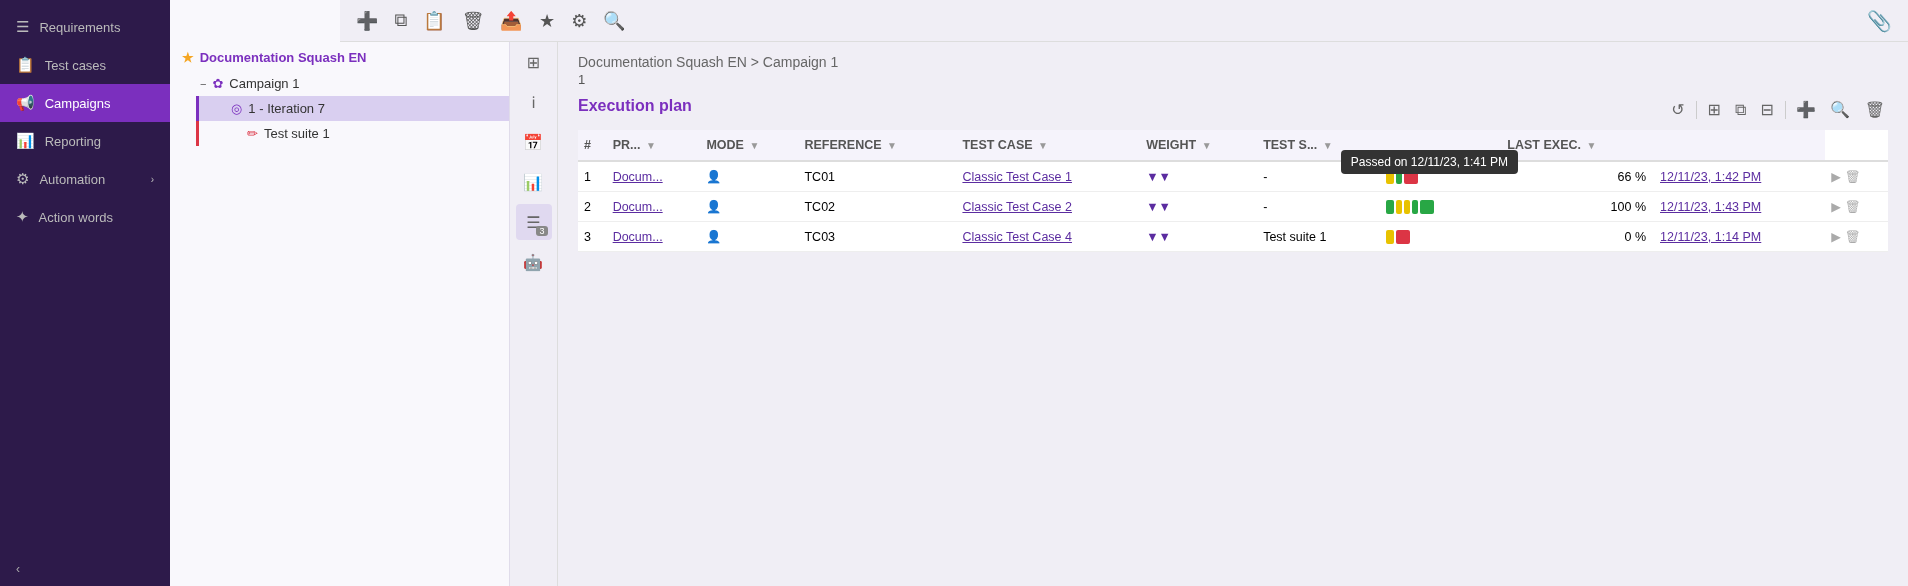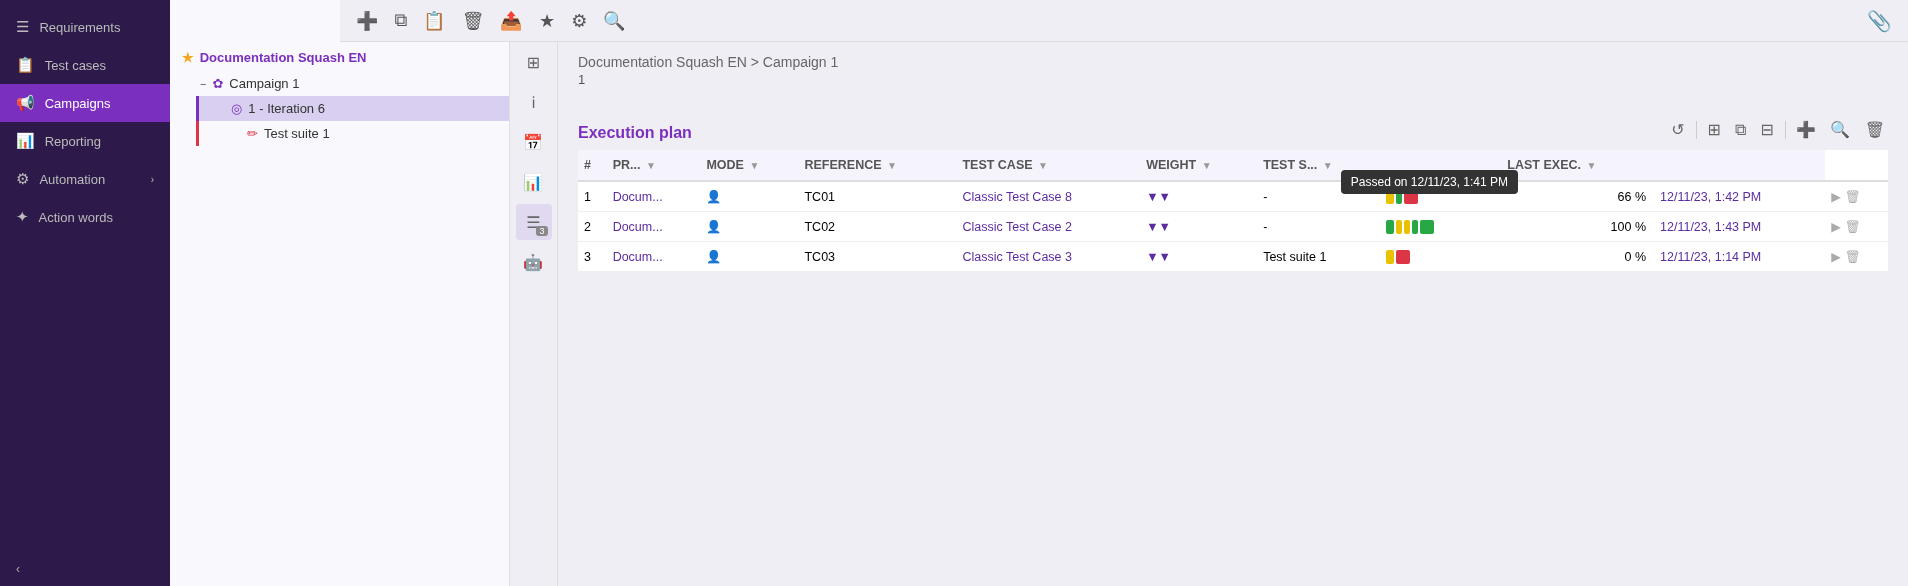--- a/index.html
+++ b/index.html
@@ -35,34 +35,34 @@
     .main-content { flex: 1; display: flex; flex-direction: column; padding-top: 44px; overflow: hidden; }
     .breadcrumb { font-size: 14px; color: #666; padding: 10px 20px 2px; }
     .page-title { font-size: 22px; font-weight: bold; color: #7b2fbe; padding: 0 20px 4px; }
     .page-subtitle { font-size: 13px; color: #555; padding: 0 20px 10px; }
 
     .status-bar { display: flex; align-items: center; gap: 10px; padding: 4px 20px 10px; }
     .status-btn { display: flex; align-items: center; gap: 6px; border: 1px solid #ccc; border-radius: 20px; padding: 4px 14px; background: white; cursor: pointer; font-size: 13px; }
     .status-dot { width: 10px; height: 10px; border-radius: 50%; background: #aaa; }
     .status-btn-done { border: 1px solid #ccc; border-radius: 20px; padding: 4px 14px; background: white; cursor: pointer; font-size: 13px; }
 
-    .execution-header { display: flex; align-items: flex-end; justify-content: space-between; padding: 0 20px 8px; margin-top: 20px; }
+    .execution-header { display: flex; align-items: flex-start; justify-content: space-between; padding: 0 20px 8px; }
     .execution-title { font-size: 16px; font-weight: bold; color: #7b2fbe; }
     .exec-toolbar { display: flex; align-items: center; gap: 8px; }
     .exec-toolbar-icon { font-size: 16px; color: #666; cursor: pointer; padding: 3px; }
     .exec-separator { width: 1px; height: 18px; background: #ccc; }
 
     
     .table-wrapper { flex: 1; overflow-y: auto; padding: 0 20px 20px; }
     table { width: 100%; border-collapse: collapse; background: white; font-size: 12.5px; }
     thead tr { background: #f5f3fb; border-bottom: 2px solid #ddd; }
     th { padding: 8px 6px; text-align: left; color: #555; font-weight: 600; white-space: nowrap; }
     th .filter-icon { color: #999; font-size: 10px; margin-left: 2px; }
     td { padding: 7px 6px; border-bottom: 1px solid #eee; vertical-align: middle; }
-    .link-cell { color: #5b2ca0; cursor: pointer; }
+    .link-cell { color: #5b2ca0; text-decoration: underline; cursor: pointer; }
 
     
     .status-bars { display: flex; gap: 2px; align-items: center; }
     .status-bar-seg { height: 14px; border-radius: 2px; }
 
     
     .tooltip-box { position: absolute; background: #333; color: white; padding: 5px 10px; border-radius: 4px; font-size: 12px; white-space: nowrap; z-index: 100; pointer-events: none; }
 
     .percent-cell { text-align: right; padding-right: 8px; }
     .action-icons { display: flex; gap: 4px; align-items: center; }
@@ -126,21 +126,21 @@
         <span>Documentation Squash EN</span>
       </div>
       <div style="padding-left: 14px;">
         <div class="tree-item" style="padding-left:16px;">
           <span style="font-size:11px; color:#555;">−</span>
           <span style="color:#7b2fbe; font-size:13px;">✿</span>
           <span>Campaign 1</span>
         </div>
         <div class="tree-item selected" style="padding-left:32px; border-left: 3px solid #7b2fbe; margin-left:12px;">
           <span style="color:#7b2fbe;">◎</span>
-          <span>1 - Iteration 6</span>
+          <span>1 - Iteration 7</span>
         </div>
         <div class="tree-item" style="padding-left:48px; border-left: 3px solid #dc3545; margin-left:12px;">
           <span style="color:#dc3545;">✏</span>
           <span>Test suite 1</span>
         </div>
       </div>
     </div>
 
     <div class="side-tabs">
       <div class="side-tab">
@@ -199,21 +199,21 @@
               <th>LAST EXEC. <span class="filter-icon">▼</span></th>
               <th></th>
             </tr>
           </thead>
           <tbody id="table-body">
           <tr>
     <td>1</td>
     <td><a class="link-cell">Docum...</a></td>
     <td><span>👤</span></td>
     <td>TC01</td>
-    <td><a class="link-cell">Classic Test Case 8</a></td>
+    <td><a class="link-cell">Classic Test Case 1</a></td>
     <td style="color:#5b2ca0;">▼▼</td>
     <td>-</td>
     <td>
       <div class="status-bars">
                     <span class="status-bar-seg" style="width:8px;background:#e8c200;"></span>
                     <span class="status-bar-seg" style="width:6px;background:#28a745;"></span>
                     <span class="status-bar-seg" style="width:14px;background:#dc3545;"></span>
                   </div>
     </td>
     <td class="percent-cell">66 %</td>
@@ -253,21 +253,21 @@
         <span style="color:#aaa; cursor:pointer;">▶</span>
         <span style="color:#aaa; cursor:pointer;">🗑</span>
       </div>
     </td>
   </tr>
               <tr>
     <td>3</td>
     <td><a class="link-cell">Docum...</a></td>
     <td><span>👤</span></td>
     <td>TC03</td>
-    <td><a class="link-cell">Classic Test Case 3</a></td>
+    <td><a class="link-cell">Classic Test Case 4</a></td>
     <td style="color:#5b2ca0;">▼▼</td>
     <td>Test suite 1</td>
     <td>
       <div class="status-bars">
                     <span class="status-bar-seg" style="width:8px;background:#e8c200;"></span>
                     <span class="status-bar-seg" style="width:14px;background:#dc3545;"></span>
                   </div>
     </td>
     <td class="percent-cell">0 %</td>
     <td>

